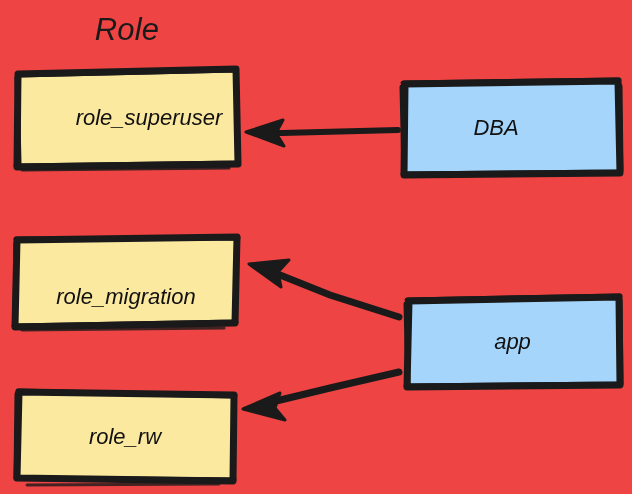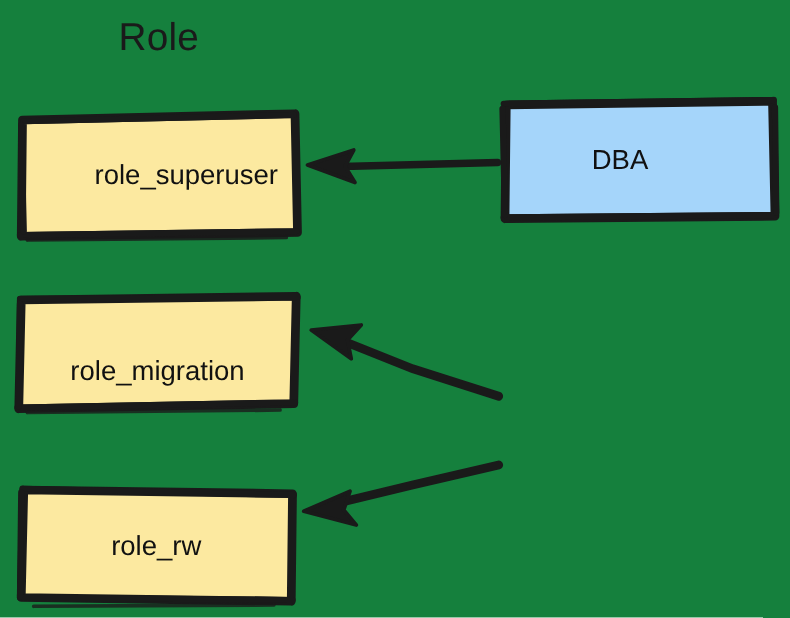--- a/index.html
+++ b/index.html
@@ -4,23 +4,24 @@
 <style>
   html, body {
     margin: 0;
     padding: 0;
     background: #ffffff;
   }
   #canvas {
     position: relative;
     width: 632px;
     height: 494px;
-    background: #15803d;
+    background: #ef4444;
     overflow: hidden;
     font-family: "Liberation Sans", sans-serif;
+    font-style: italic;
   }
   .col-header {
     position: absolute;
     font-size: 31px;
     color: #1a1a1a;
     text-align: center;
     letter-spacing: 0.2px;
     white-space: nowrap;
   }
   #header-role  { left: 47px;  top: 12px; width: 160px; }
@@ -56,21 +57,21 @@
   }
 </style>
 </head>
 <body>
 
 <div id="canvas">
 
   <div class="col-header" id="header-role">Role</div>
 
 
-  <div class="node" id="node-role_superuser" style="left:14px; top:88px; width:270px; height:104px;">
+  <div class="node" id="node-role_superuser" style="left:14px; top:66px; width:270px; height:104px;">
     <svg width="226" height="104" viewBox="0 0 226 104">
       <path d="M4,8 L222,3 L224,98 L3,101 Z" fill="#FCE9A0" stroke="#1A1A1A" stroke-width="7" stroke-linejoin="round"></path>
       <path d="M5,9 L221,4" fill="none" stroke="#1A1A1A" stroke-width="5" stroke-linecap="round"></path>
       <path d="M2,100 L223,97" fill="none" stroke="#1A1A1A" stroke-width="5" stroke-linecap="round"></path>
       <path d="M8,104 L215,102" fill="none" stroke="#1A1A1A" stroke-width="3" stroke-linecap="round" opacity="0.85"></path>
       <path d="M3,12 L5,97" fill="none" stroke="#1A1A1A" stroke-width="5" stroke-linecap="round"></path>
     </svg>
     <div class="node-label">role_superuser</div>
   </div>
 
@@ -100,20 +101,30 @@
     <svg width="222" height="100" viewBox="0 0 222 100">
       <path d="M5,6 L218,3 L220,95 L4,97 Z" fill="#A5D5FA" stroke="#1A1A1A" stroke-width="7" stroke-linejoin="round"></path>
       <path d="M3,5 L219,2" fill="none" stroke="#1A1A1A" stroke-width="5" stroke-linecap="round"></path>
       <path d="M3,96 L220,94" fill="none" stroke="#1A1A1A" stroke-width="5" stroke-linecap="round"></path>
       <path d="M2,9 L4,94" fill="none" stroke="#1A1A1A" stroke-width="5" stroke-linecap="round"></path>
       <path d="M220,8 L221,92" fill="none" stroke="#1A1A1A" stroke-width="5" stroke-linecap="round"></path>
     </svg>
     <div class="node-label">DBA</div>
   </div>
 
+  <div class="node" id="node-app" style="left:403px; top:293px; width:219px; height:97px;">
+    <svg width="219" height="97" viewBox="0 0 219 97">
+      <path d="M6,8 L216,4 L217,92 L4,94 Z" fill="#A5D5FA" stroke="#1A1A1A" stroke-width="7" stroke-linejoin="round"></path>
+      <path d="M4,7 L217,3" fill="none" stroke="#1A1A1A" stroke-width="5" stroke-linecap="round"></path>
+      <path d="M3,93 L218,91" fill="none" stroke="#1A1A1A" stroke-width="5" stroke-linecap="round"></path>
+      <path d="M3,11 L5,92" fill="none" stroke="#1A1A1A" stroke-width="5" stroke-linecap="round"></path>
+      <path d="M217,7 L218,90" fill="none" stroke="#1A1A1A" stroke-width="5" stroke-linecap="round"></path>
+    </svg>
+    <div class="node-label">app</div>
+  </div>
 
   <svg class="arrow-layer" viewBox="0 0 632 494">
 
     <g>
       <path d="M398,130 L282,133 L262,133" fill="none" stroke="#1A1A1A" stroke-width="6" stroke-linecap="round"></path>
       <path d="M246,132 L283,120 L276,133 L284,146 Z" fill="#1A1A1A" stroke="#1A1A1A" stroke-width="3" stroke-linejoin="round"></path>
     </g>
 
     <g>
       <path d="M399,317 L330,295 L275,273" fill="none" stroke="#1A1A1A" stroke-width="7" stroke-linecap="round"></path>

